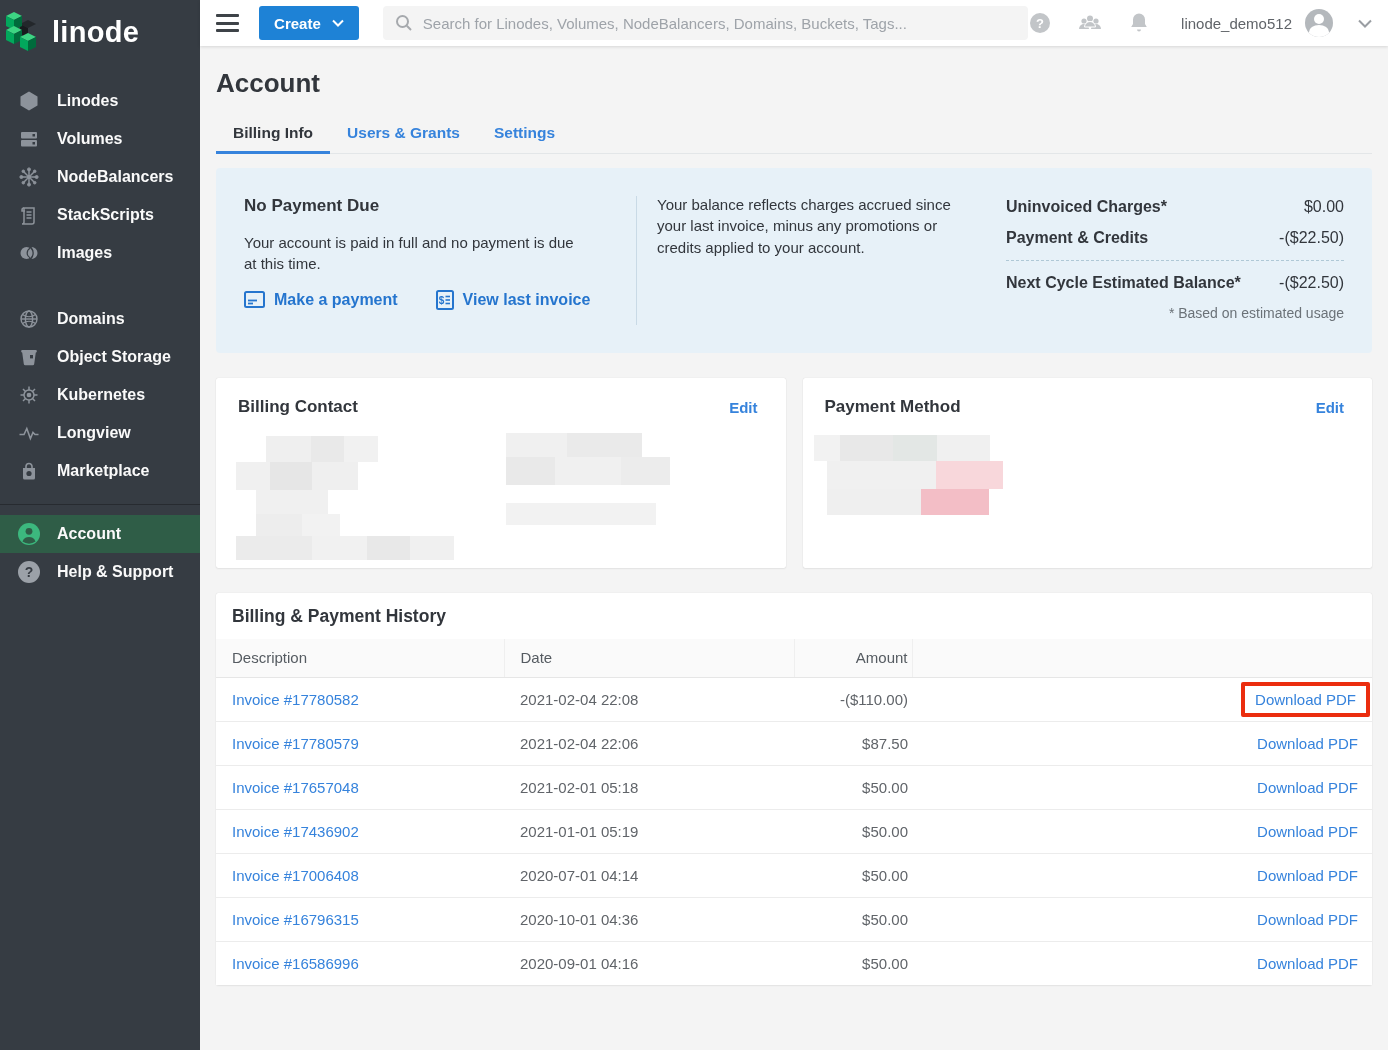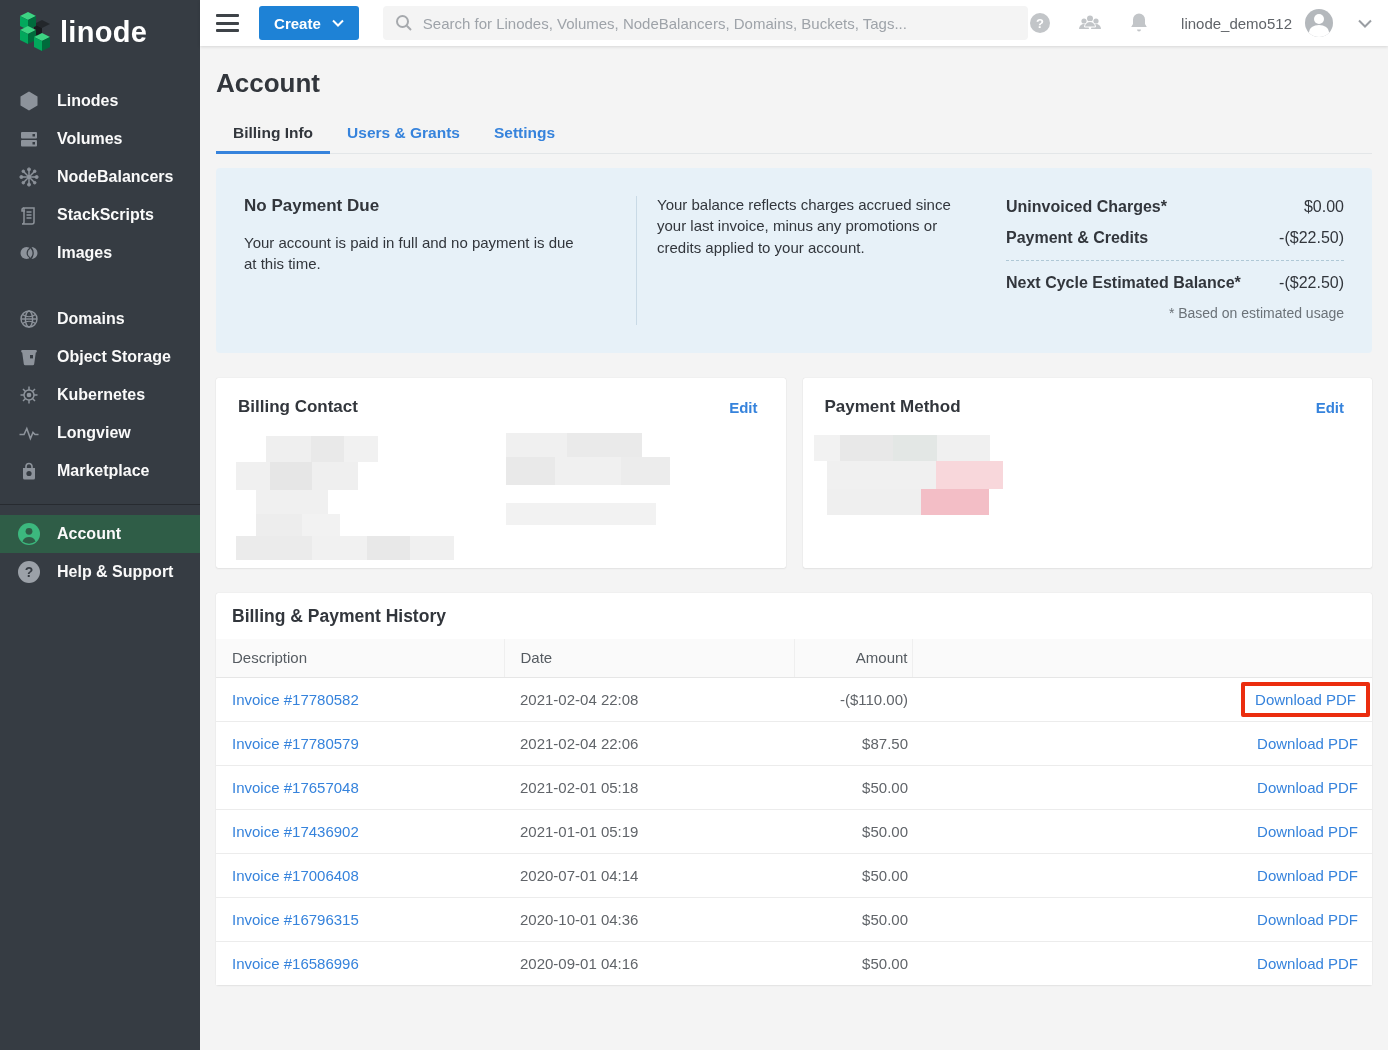--- a/index.html
+++ b/index.html
@@ -7,21 +7,21 @@
     --link-blue:#3683DC; --button-blue:#1E82D6; --panel-bg:#E7F1F8;
     --page-bg:#F4F4F4; --text-dark:#32363C; --text-gray:#606469; --annotation-red:#EB2D0E;
   }
   *{box-sizing:border-box;margin:0;padding:0}
   html,body{width:1388px;height:1050px;overflow:hidden}
   body{font-family:"Liberation Sans",sans-serif;background:var(--page-bg);}
   .app{display:flex;width:1388px;height:1050px}
 
   
   .sidebar{width:200px;flex-shrink:0;background:var(--sidebar-bg);color:#fff}
-  .logo{height:64px;display:flex;align-items:center;gap:8px;padding-left:14px}
+  .logo{height:64px;display:flex;align-items:center;gap:14px;}
   .logo-text{font-size:29px;font-weight:600;color:#fff;letter-spacing:.3px}
   .nav{margin-top:18px}
   .nav-item{display:flex;align-items:center;gap:15px;height:38px;padding-left:16px;cursor:pointer}
   .nav-item .nicon{width:26px;display:flex;justify-content:center;align-items:center}
   .nav-item .nlabel{font-size:16px;font-weight:700;color:#FAFAFA}
   .group-gap{height:28px}
   .nav-divider{height:1px;background:rgba(0,0,0,.28);margin:14px 0 10px}
   .nav-item.active{background:var(--sidebar-active-bg)}
 
   
@@ -342,20 +342,40 @@
       <div class="tabs">
         <div class="tab active">Billing Info</div>
         <div class="tab">Users &amp; Grants</div>
         <div class="tab">Settings</div>
       </div>
 
       <section class="summary-panel">
         <div class="sp-col1">
           <div class="sp-h">No Payment Due</div>
           <p class="sp-p">Your account is paid in full and no payment is due at this time.</p>
+          <div class="sp-links">
+            <span class="sp-link">
+              <svg width="21" height="17" viewBox="0 0 21 17">
+                  <rect x="1" y="1" width="19" height="15" rx="1.5" fill="none" stroke="#2575CE" stroke-width="2"></rect>
+                  <line x1="4" y1="9.5" x2="13" y2="9.5" stroke="#2575CE" stroke-width="1.8"></line>
+                  <line x1="4" y1="12.5" x2="9" y2="12.5" stroke="#2575CE" stroke-width="1.8"></line>
+                </svg>
+              <span>Make a payment</span>
+            </span>
+            <span class="sp-link">
+              <svg width="18" height="20" viewBox="0 0 18 20">
+                  <rect x="1" y="1" width="16" height="18" rx="1.5" fill="none" stroke="#2575CE" stroke-width="2"></rect>
+                  <text x="5.5" y="13.5" text-anchor="middle" font-size="10" font-family="Liberation Sans, sans-serif" font-weight="bold" fill="#2575CE">$</text>
+                  <line x1="9.5" y1="6.5" x2="14" y2="6.5" stroke="#2575CE" stroke-width="1.6"></line>
+                  <line x1="9.5" y1="10" x2="14" y2="10" stroke="#2575CE" stroke-width="1.6"></line>
+                  <line x1="9.5" y1="13.5" x2="14" y2="13.5" stroke="#2575CE" stroke-width="1.6"></line>
+                </svg>
+              <span>View last invoice</span>
+            </span>
+          </div>
         </div>
         <div class="sp-divider"></div>
         <div class="sp-col2">
           <p class="sp-p">Your balance reflects charges accrued since your last invoice, minus any promotions or credits applied to your account.</p>
         </div>
         <div class="sp-col3">
           <div class="sp-row">
             <span class="lbl">Uninvoiced Charges*</span>
             <span class="val">$0.00</span>
           </div>

